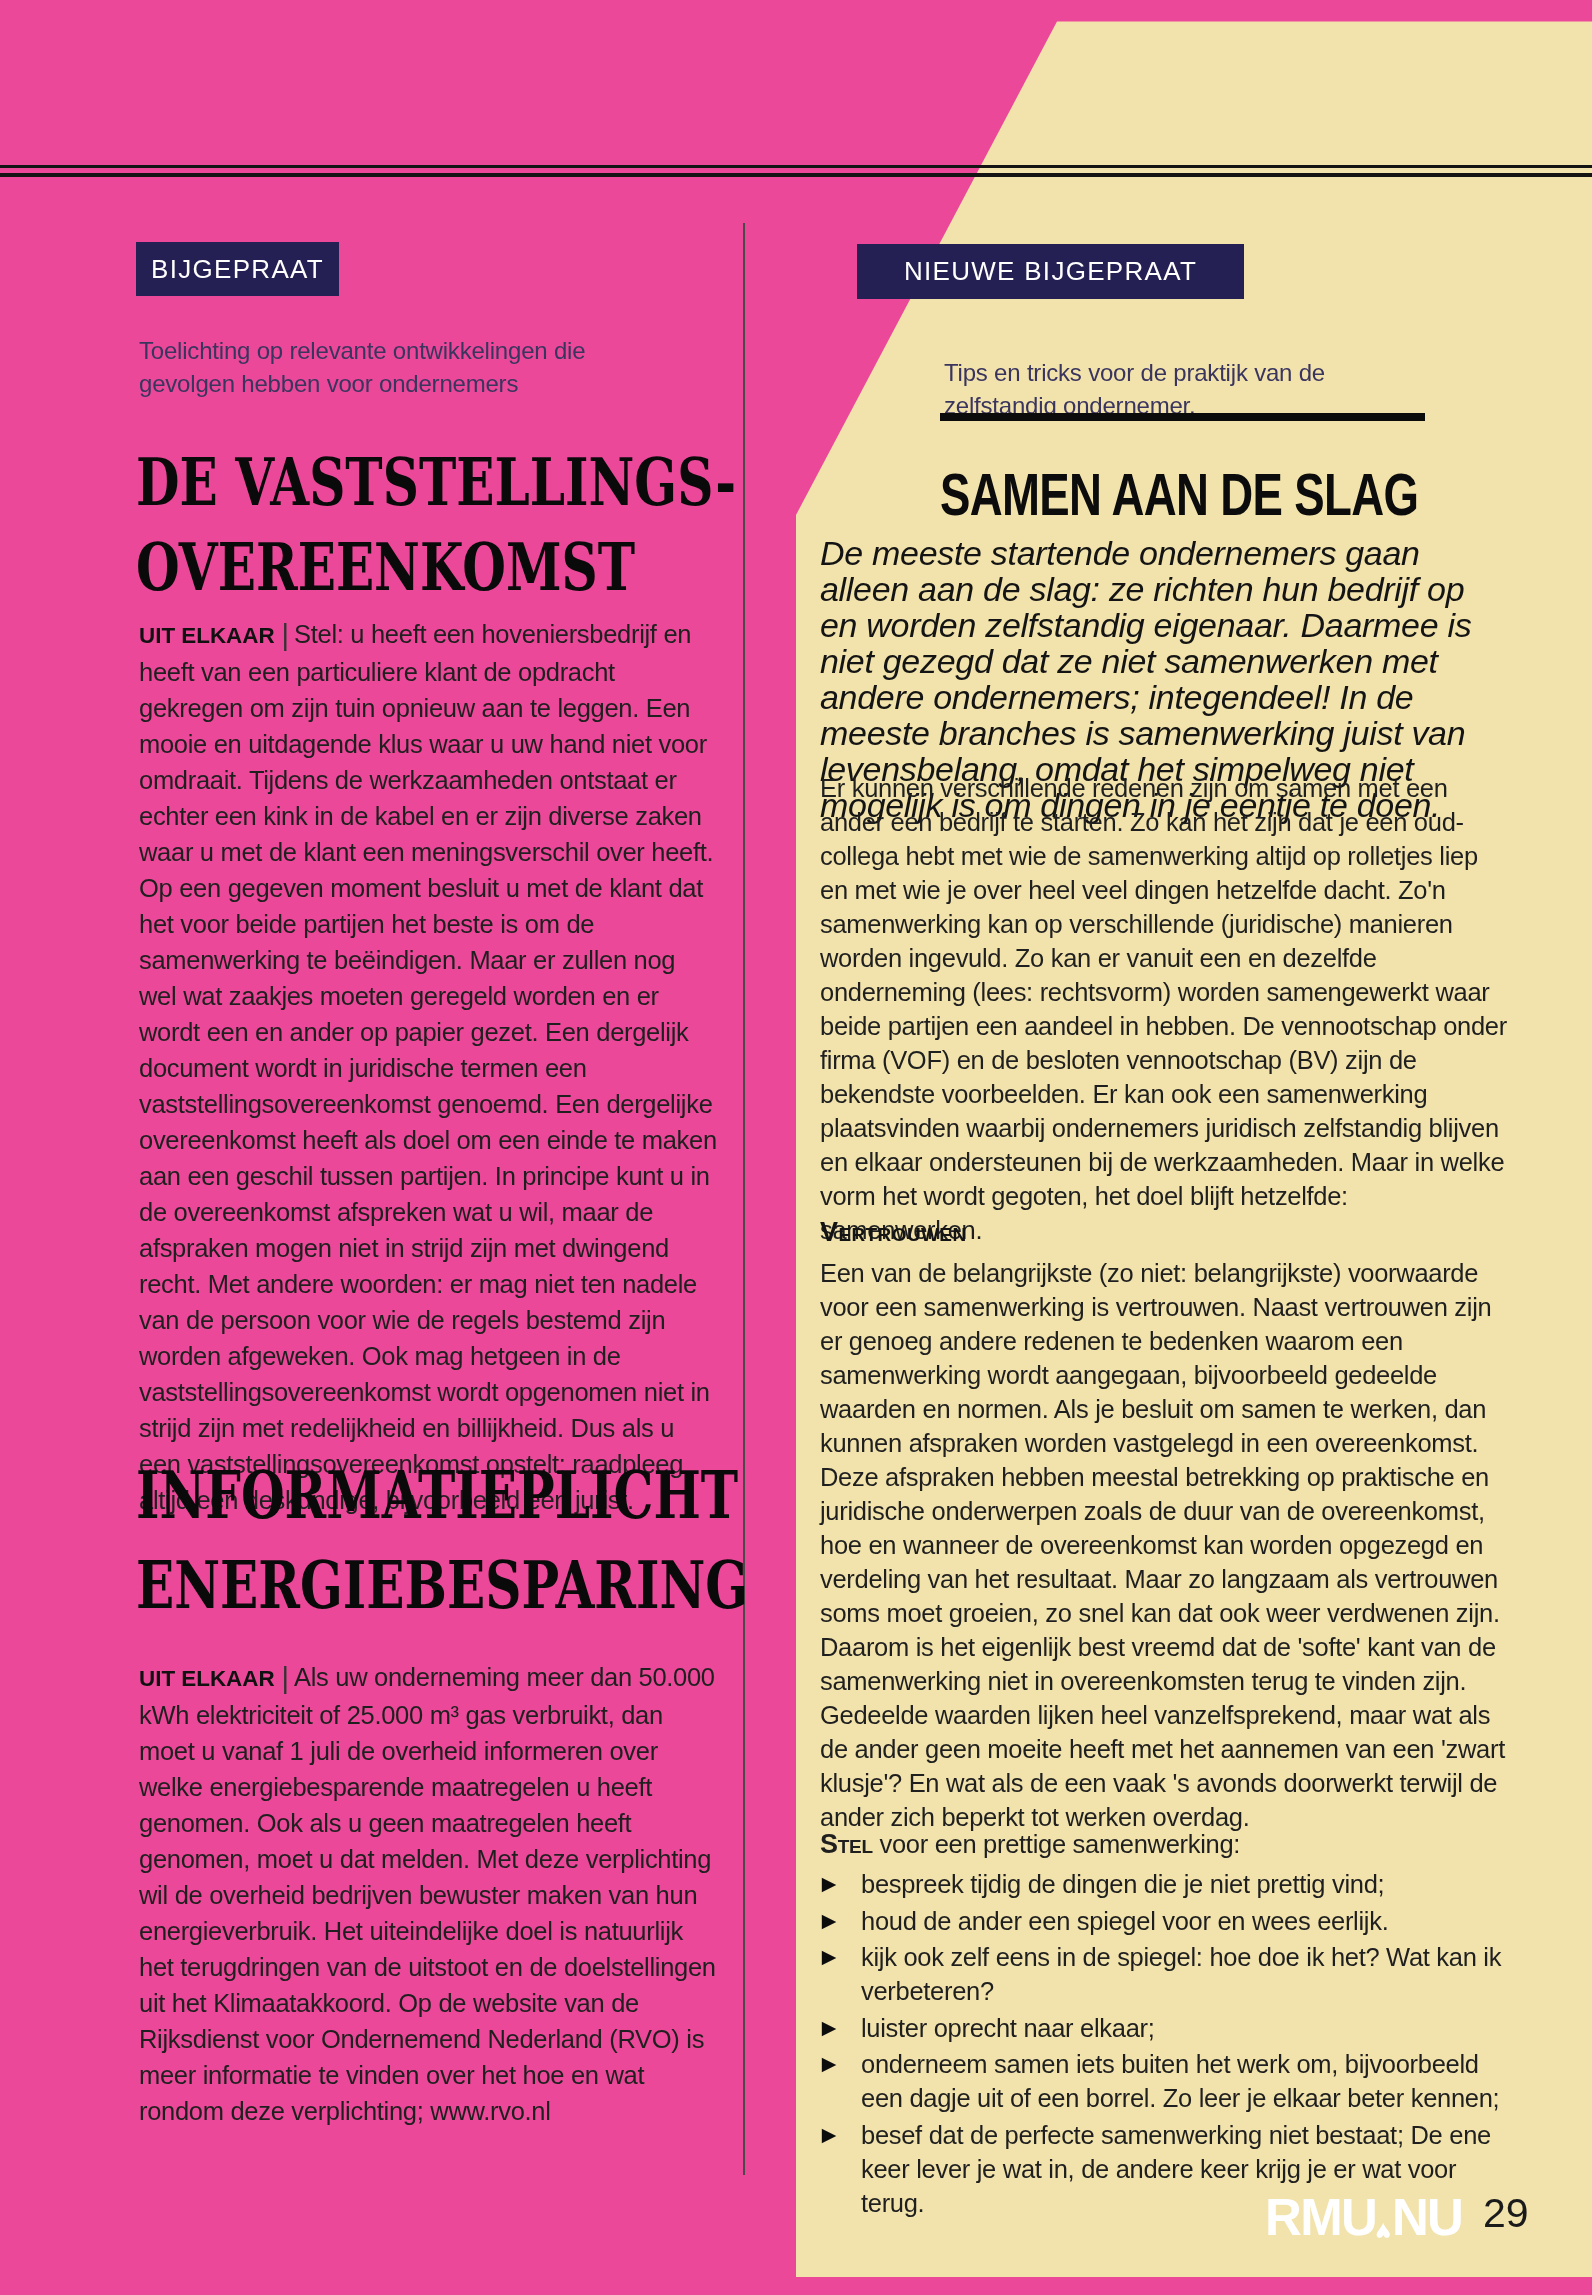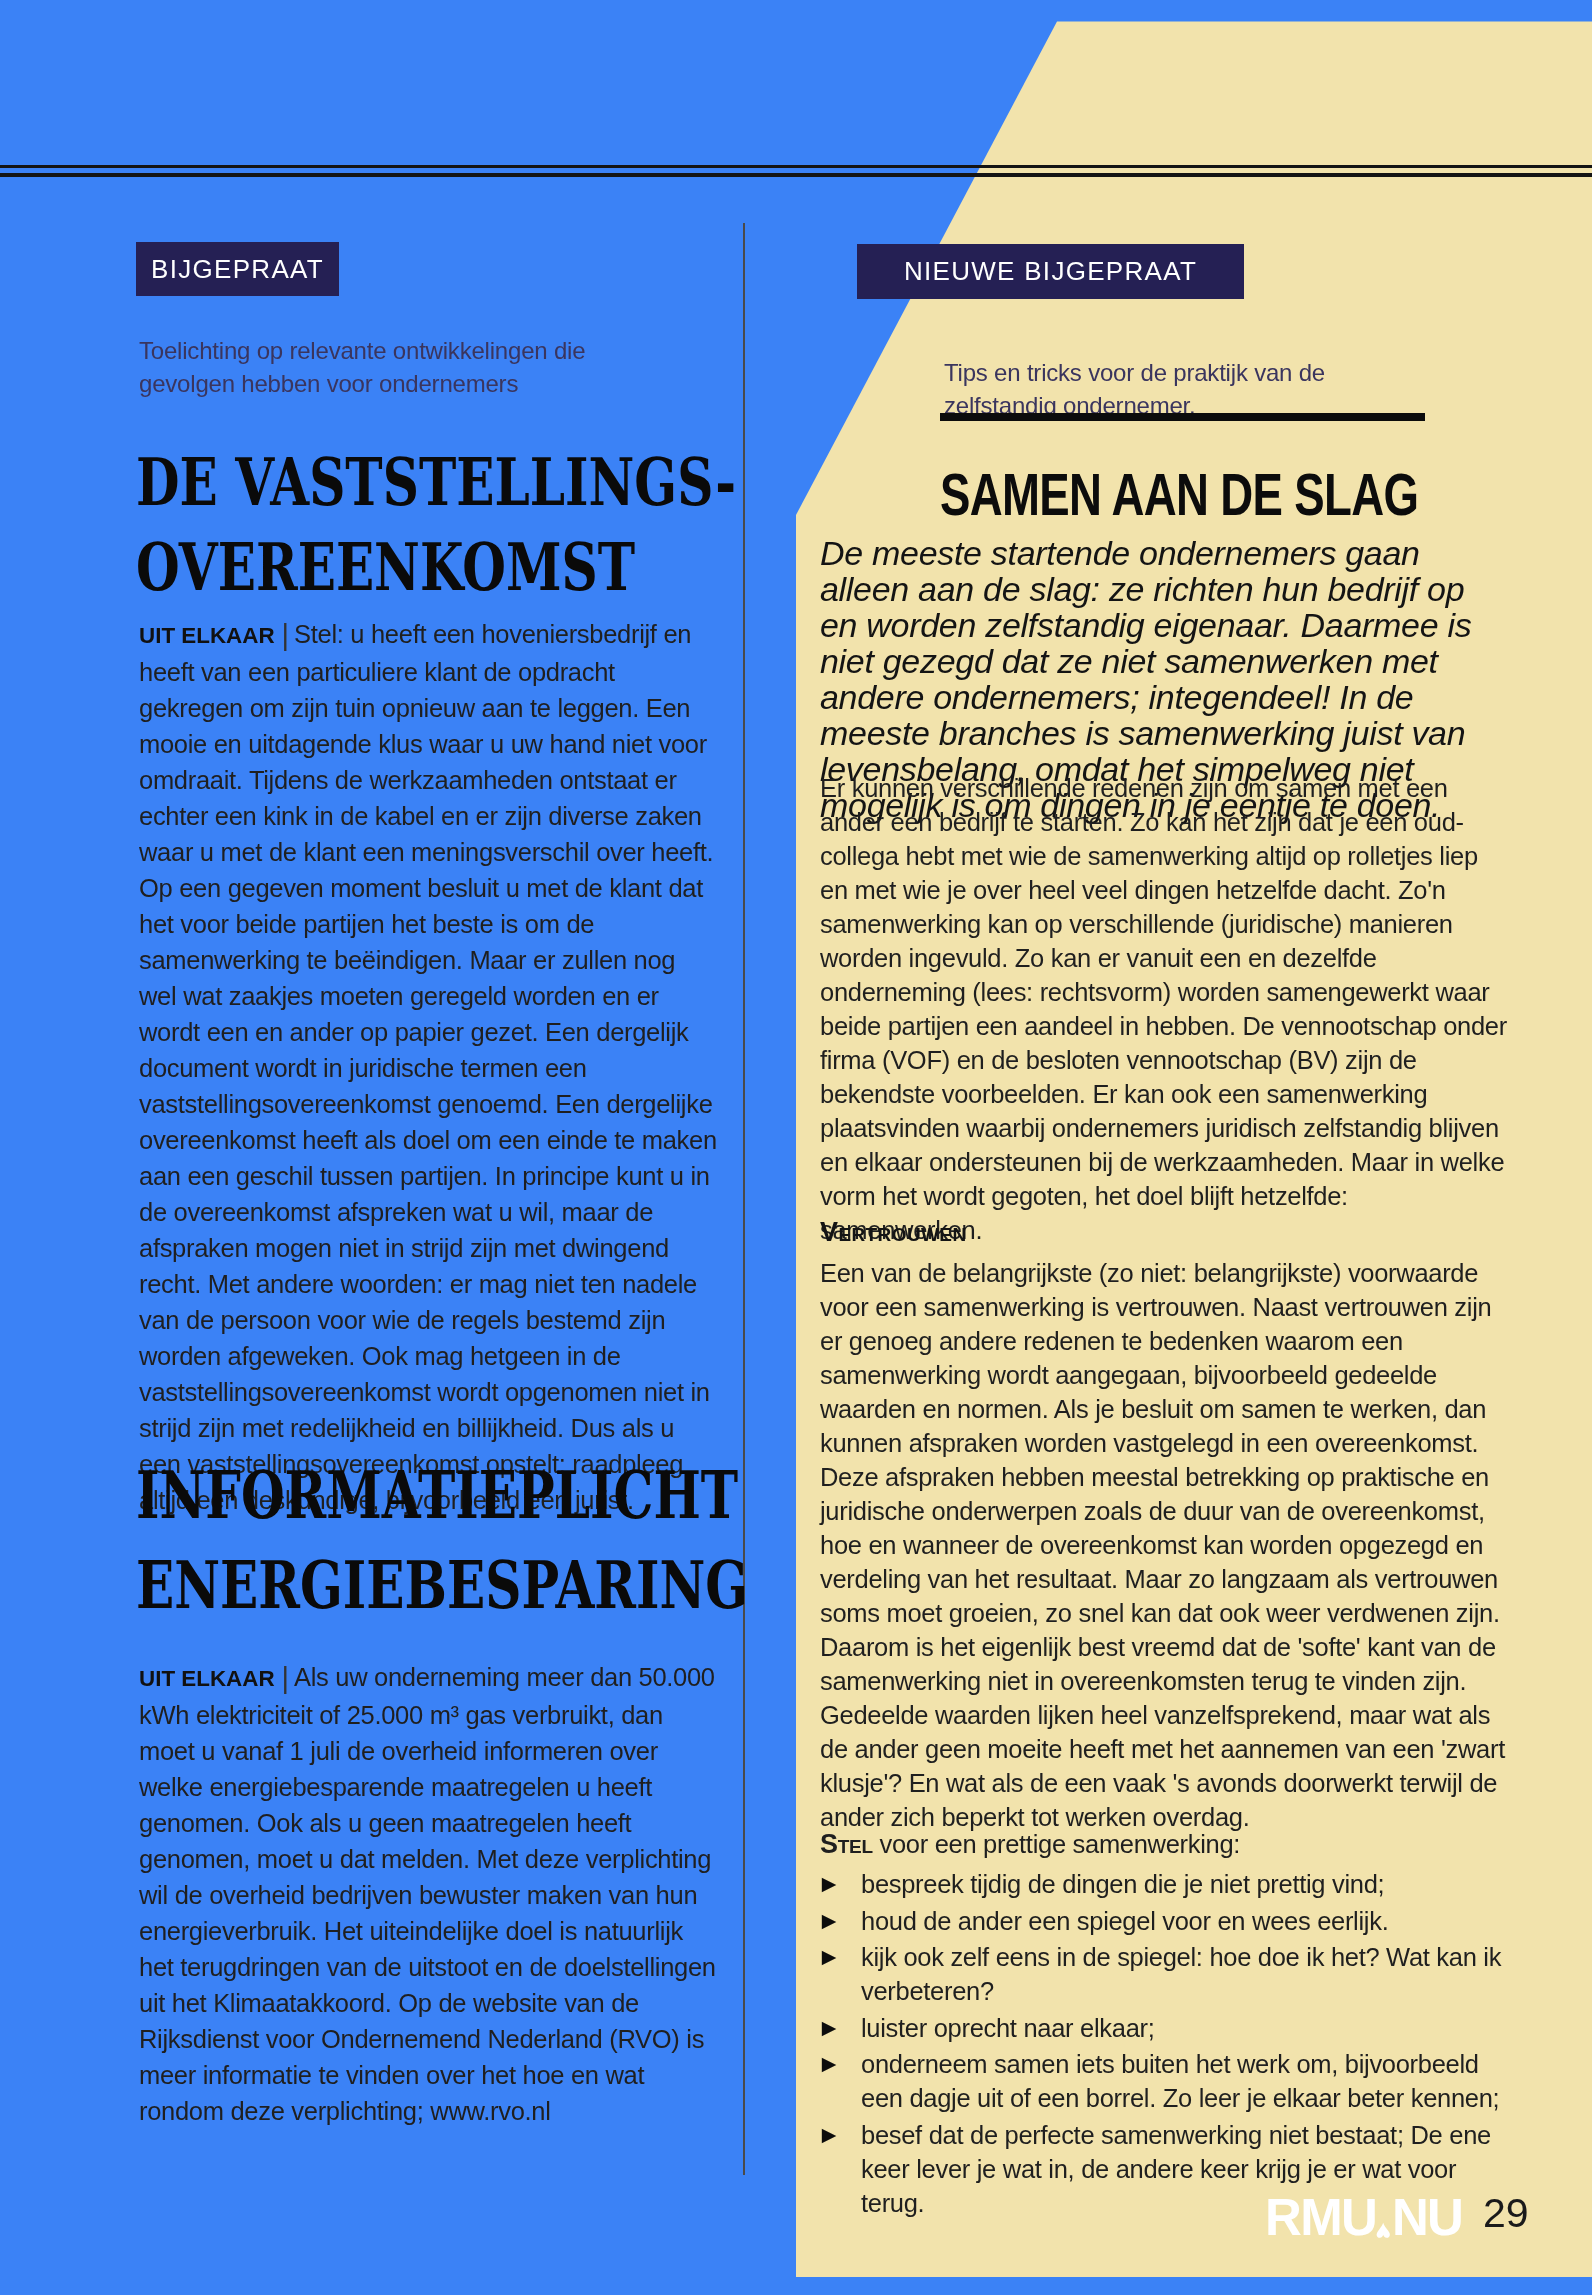--- a/index.html
+++ b/index.html
@@ -1,17 +1,17 @@
 <!DOCTYPE html>
 <html style="font-size:14px"><head>
 <meta charset="utf-8">
 <style>
   html,body{margin:0;padding:0;background:#e8e8e8;}
   #canvas{
-    position:relative;width:1592px;height:2295px;background:#3b82f6;
+    position:relative;width:1592px;height:2295px;background:#ec4899;
     overflow:hidden;font-family:"Liberation Sans",sans-serif;color:#1f1f1f;
   }
   
   #cream{
     position:absolute;left:0;top:0;width:1592px;height:2295px;
     background:#F2E3AC;
     clip-path:polygon(1057px 21.6px,1592px 21.6px,1592px 2277px,796px 2277px,796px 515px);
   }
   
   .rule-a{position:absolute;left:0;top:165px;width:1592px;height:2.6px;background:#141414;}

